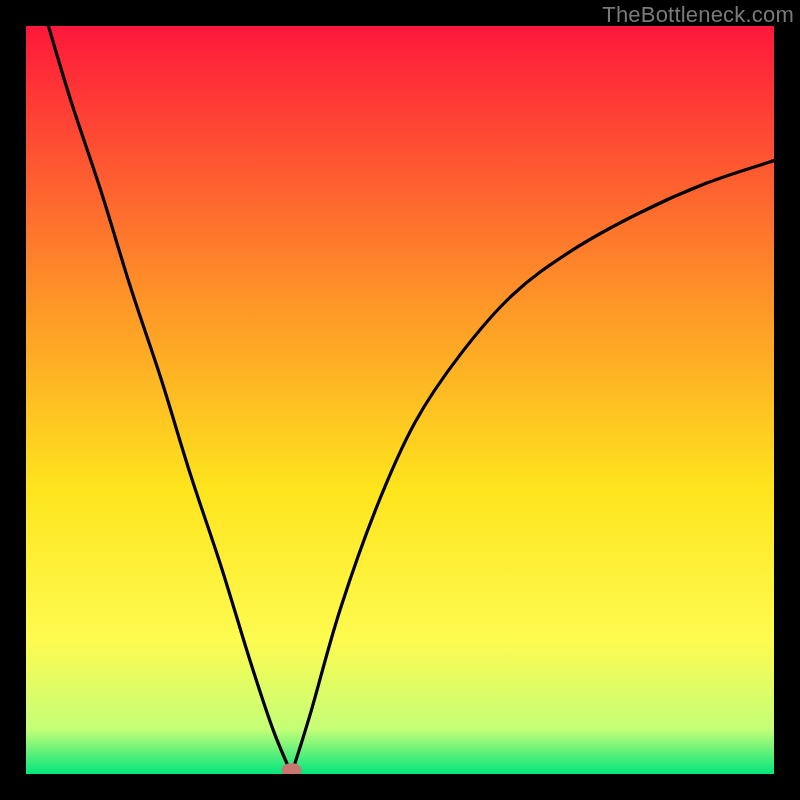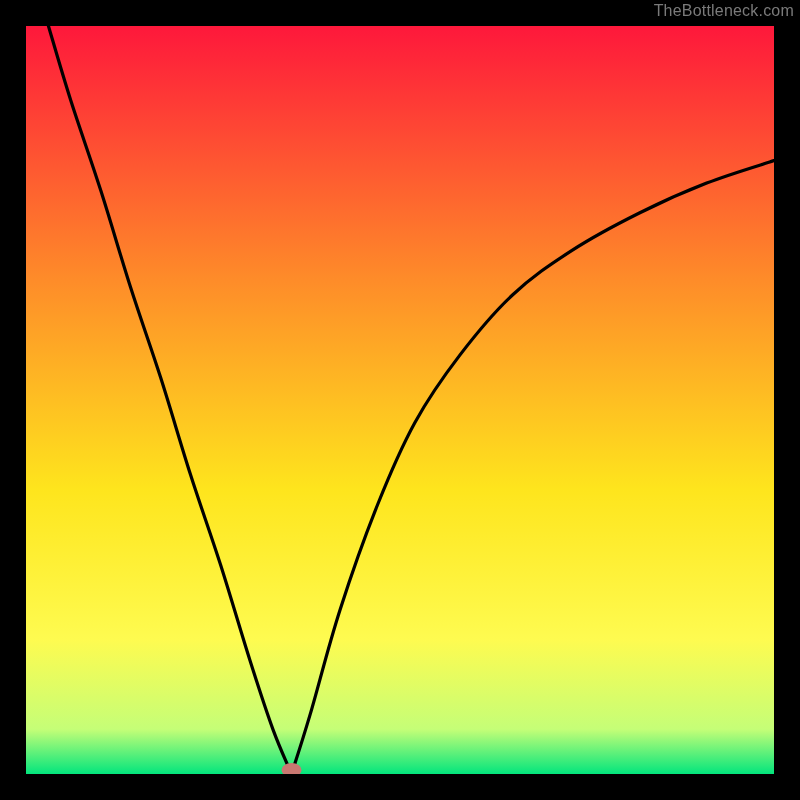--- a/index.html
+++ b/index.html
@@ -17,21 +17,21 @@
     top: 0;
     width: 800px;
     height: 800px;
     background: #000;
   }
   .watermark {
     position: absolute;
     top: 2px;
     right: 6px;
     color: #7a7a7a;
-    font-size: 16px;
+    font-size: 22px;
     font-weight: 400;
     letter-spacing: 0.2px;
   }
   .plot-wrap {
     position: absolute;
     left: 26px;
     top: 26px;
     width: 748px;
     height: 748px;
   }

